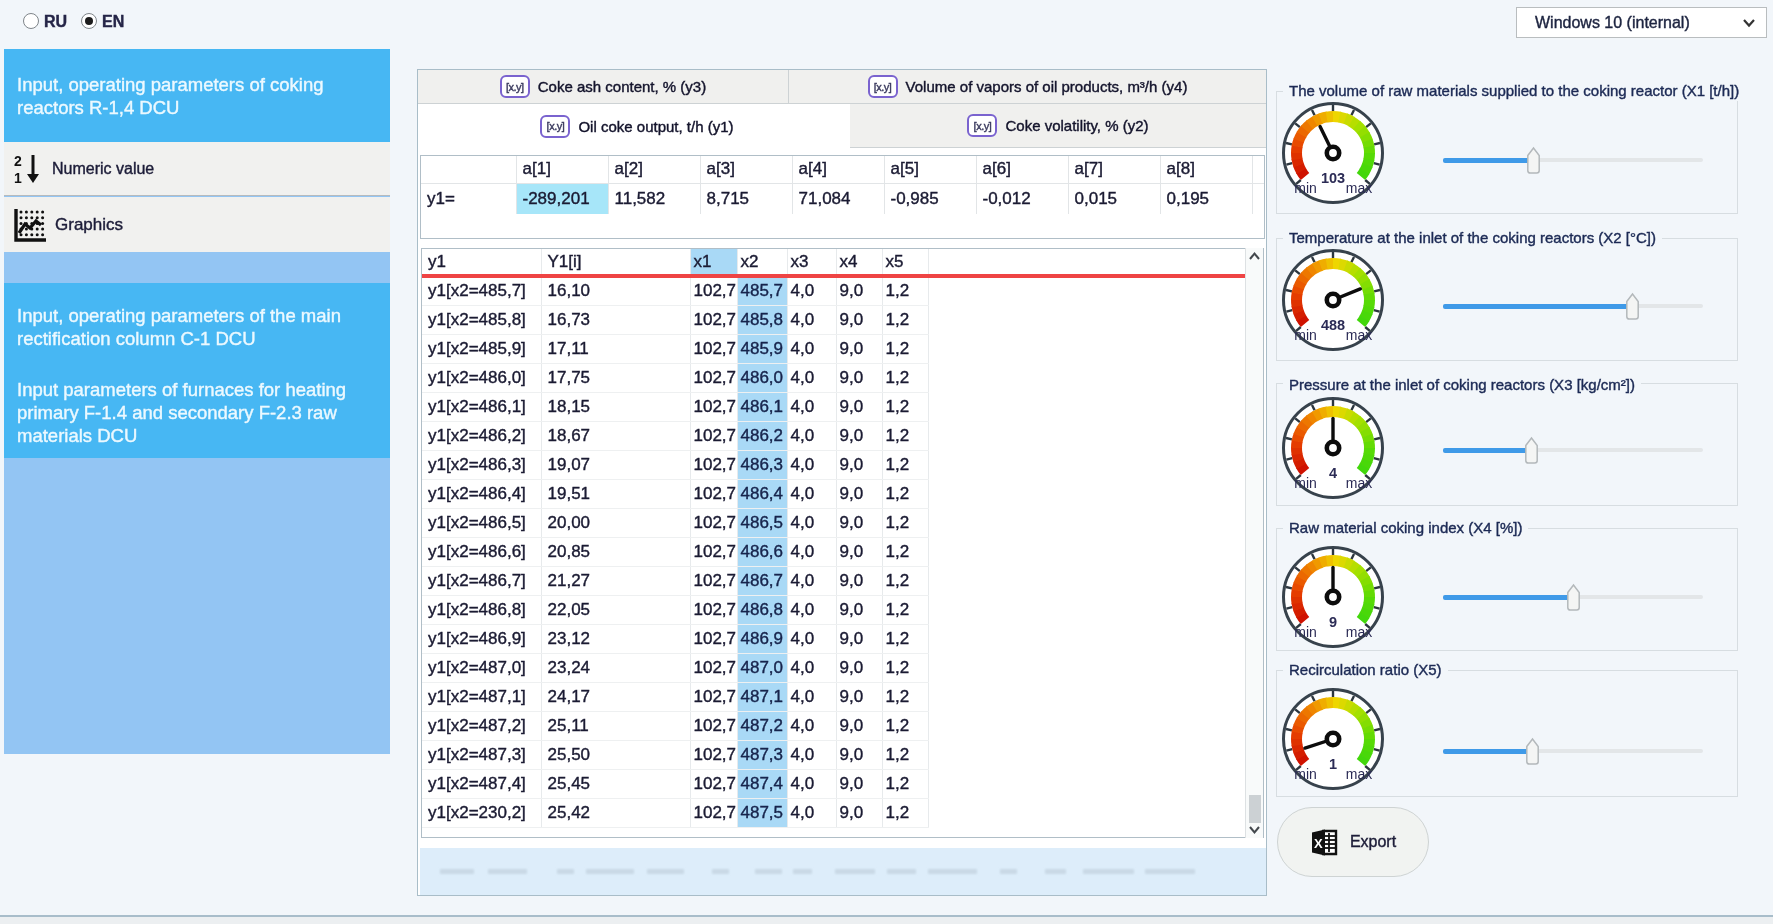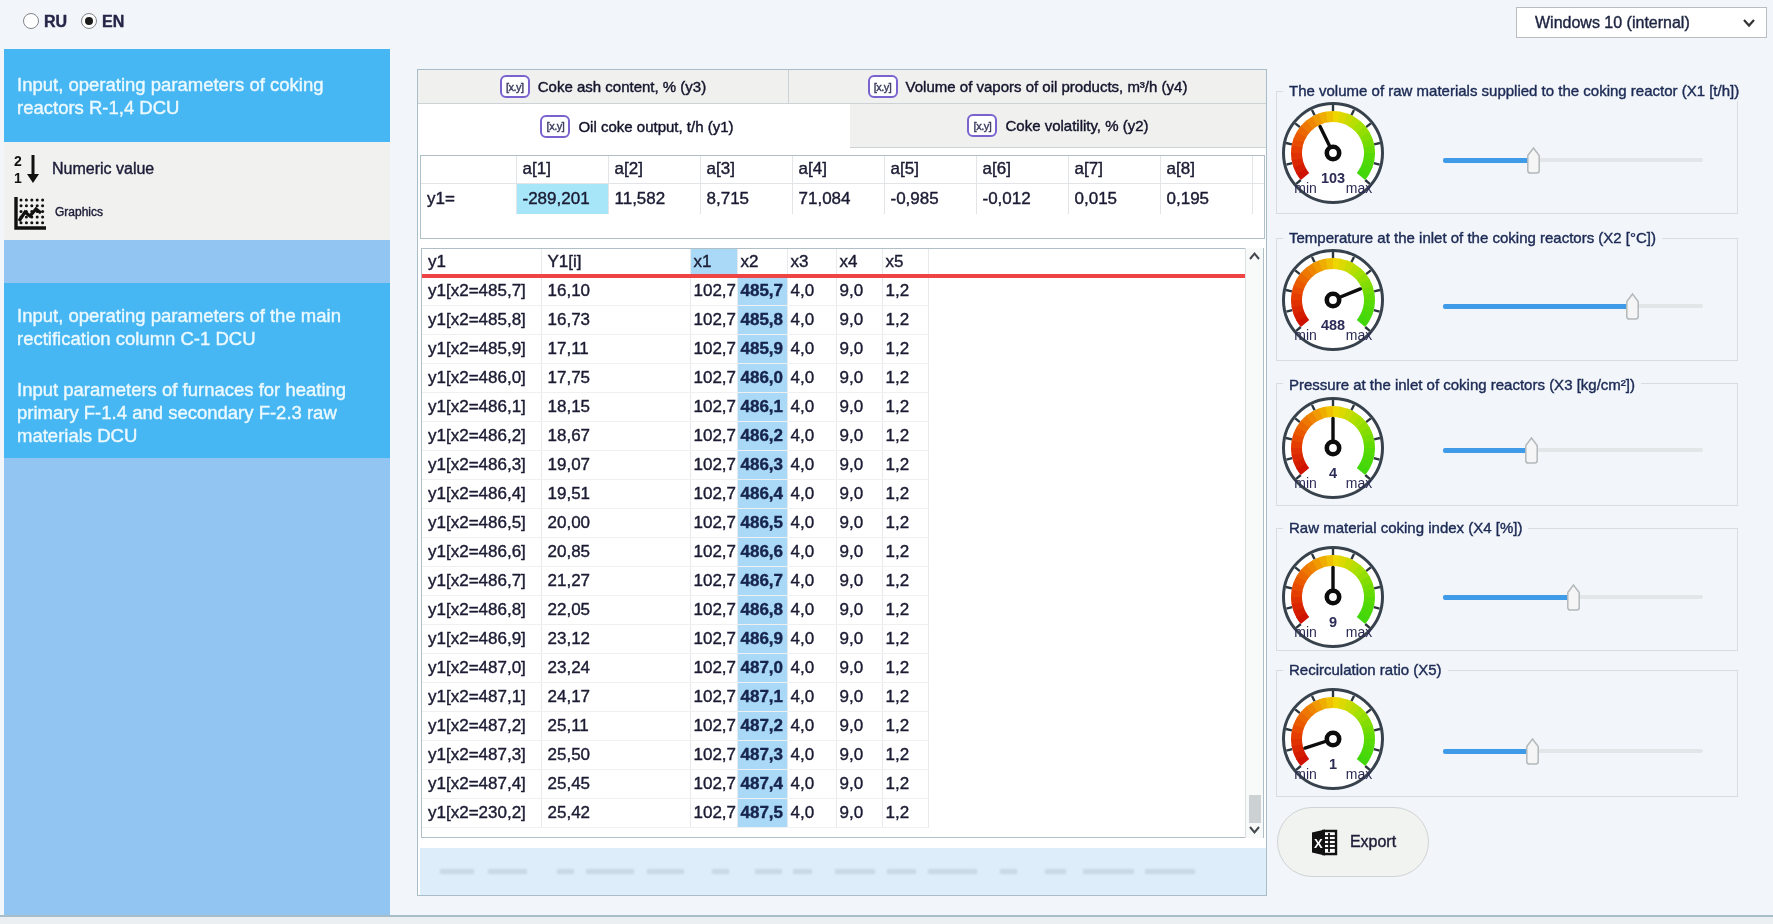--- a/index.html
+++ b/index.html
@@ -1,17 +1,17 @@
 <!DOCTYPE html>
 <html><head><meta charset="utf-8"><style>
 *{margin:0;padding:0;box-sizing:border-box}
 html,body{width:1773px;height:924px;overflow:hidden}
 body{font-family:"Liberation Sans",sans-serif;background:#f2f6fa;-webkit-text-stroke:0.4px currentColor}
 #app{position:relative;width:1773px;height:924px;background:#f2f6fa;overflow:hidden;filter:blur(0.5px)}
-#sidebar{position:absolute;left:4px;top:49px;width:386px;height:867px;background:#93c5f3}
+#sidebar{position:absolute;left:4px;top:49px;width:386px;height:705px;background:#93c5f3}
 .sbitem{position:absolute;left:0;width:100%;color:#ecf9ff;font-size:18.5px;line-height:23px;display:flex;align-items:center}
 .sbblue{background:#47b7f3}
 .sbgray{background:#f1f1ef;color:#1c1c38}
 .sbtext{padding-left:13px;padding-right:8px}
 #panel{position:absolute;left:417px;top:69px;width:850px;height:827px;background:#fff;border:1px solid #a9bdc8}
 .tab{position:absolute;display:flex;align-items:center;justify-content:center;background:#f0f0ee;font-size:15px;color:#14142c;white-space:nowrap}
 .xy{display:inline-flex;align-items:center;justify-content:center;width:30px;height:23px;border:2px solid #7a63cf;border-radius:6px;background:#fff;color:#3a3a5e;font-size:11px;margin-right:8px;flex:none;letter-spacing:-0.5px}
 table{border-collapse:collapse;table-layout:fixed;background:#fff}
 td{font-size:17px;color:#1b1b33;padding:0 0 0 6px;vertical-align:middle;white-space:nowrap;overflow:hidden}
 .coefwrap{position:absolute;left:2px;top:85px;width:845px;height:84px;border:1px solid #b0bec7;background:#fff}
@@ -19,21 +19,21 @@
 .coef tr.hdr td{border-bottom:1px solid #e2e5e7;height:27px}
 .coef tr.val td{height:31px}
 .datwrap{position:absolute;left:3px;top:178px;width:843px;height:590px;border:1px solid #b0bec7;background:#fff}
 .dat td{height:29px;border-right:1px solid #e7eaec;border-bottom:1px solid #eef0f1}
 .dat td.fill{border-right:none;border-bottom:none}
 .coef td.fill{border-right:none}
 .dat tr.hdr td{height:27px;border-bottom:4px solid #ef4444}
 .num{padding-left:3px}
 .hl1{background:#a7e6f9}
 .hl2{background:#a9d9f6}
-.x2v{font-weight:bold;color:#17244c}
+.x2v{font-weight:normal;color:#17244c}
 #sbv{position:absolute;left:827px;top:178px;width:18px;height:590px;background:#f8fafa;border-left:1px solid #dde1e3}
 .gbox{position:absolute;border:1px solid #d7dde1}
 .glegend{position:absolute;font-size:15px;color:#1c2a55;background:#f2f6fa;padding:0 6px;height:20px;line-height:20px;white-space:nowrap}
 .gauge{position:absolute}
 .track{position:absolute;height:4px;background:#e3e6e8;border-radius:2px}
 .trackblue{position:absolute;height:5px;background:#3f9ae8;border-radius:2px}
 .thumb{position:absolute}
 #dd{position:absolute;left:1516px;top:7px;width:251px;height:31px;background:#fff;border:1px solid #b9bdbf;font-size:16px;color:#1d2440;line-height:29px;padding-left:18px}
 .radio{position:absolute;width:16px;height:16px;border:1.6px solid #7f858a;border-radius:50%;background:#fff}
 .radiodot{position:absolute;width:8px;height:8px;border-radius:50%;background:#1c1c1c}
@@ -56,21 +56,21 @@
       </div>
 <div class="sbitem sbgray" style="top:93px;height:54px;border-bottom:1px solid #b7bbbd;font-size:16px">
         <svg style="margin-left:9px;flex:none" width="30" height="34" viewBox="0 0 30 34">
           <text x="1" y="14" font-size="14" font-weight="bold" fill="#111" font-family="Liberation Sans,sans-serif">2</text>
           <text x="1" y="31" font-size="14" font-weight="bold" fill="#111" font-family="Liberation Sans,sans-serif">1</text>
           <line x1="20" y1="3" x2="20" y2="26" stroke="#111" stroke-width="3"></line>
           <path d="M14,22 L20,31 L26,22 Z" fill="#111"></path>
         </svg>
         <div class="sbtext" style="padding-left:9px">Numeric value</div>
       </div>
-<div class="sbitem sbgray" style="top:136px;height:55px;font-size:12px">
+<div class="sbitem sbgray" style="top:148px;height:55px;font-size:17px">
         <svg style="margin-left:9px;flex:none" width="34" height="36" viewBox="0 0 34 36">
           <g fill="#111">
             <circle cx="8.0" cy="5.0" r="1.5"></circle>
             <circle cx="13.4" cy="5.0" r="1.5"></circle>
             <circle cx="18.8" cy="5.0" r="1.5"></circle>
             <circle cx="24.200000000000003" cy="5.0" r="1.5"></circle>
             <circle cx="29.6" cy="5.0" r="1.5"></circle>
             <circle cx="8.0" cy="10.7" r="1.5"></circle>
             <circle cx="13.4" cy="10.7" r="1.5"></circle>
             <circle cx="18.8" cy="10.7" r="1.5"></circle>

